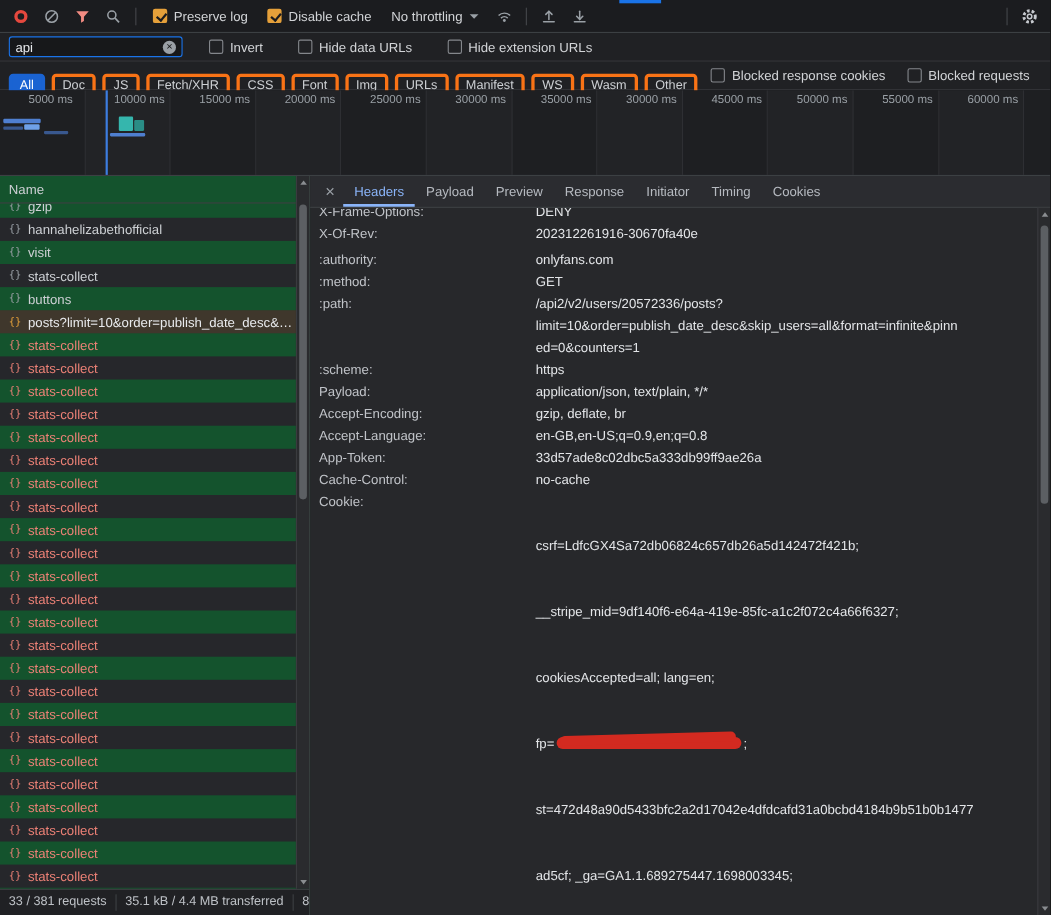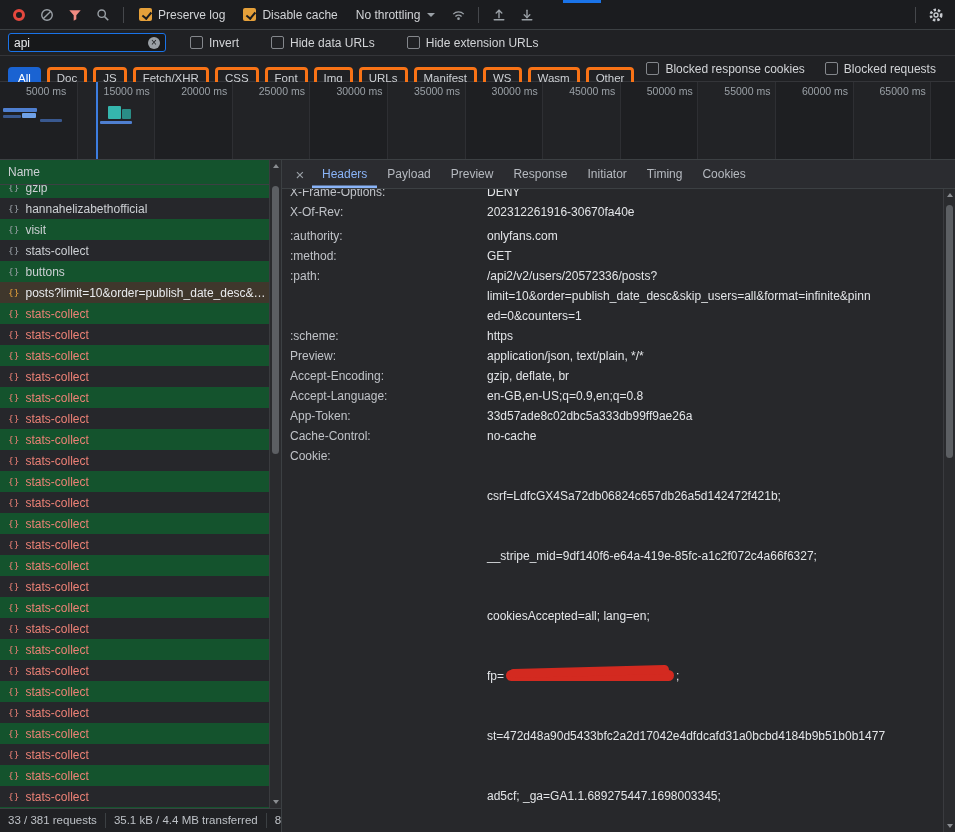--- a/index.html
+++ b/index.html
@@ -239,20 +239,23 @@
       </div>
 
   </div>
 
   <div class="overview">
     <div class="cols" id="cols-host">
         <div class="col">
           <span class="tick">5000 ms</span>
         </div>
         <div class="col">
+          <span class="tick">10000 ms</span>
+        </div>
+        <div class="col">
           <span class="tick">15000 ms</span>
         </div>
         <div class="col">
           <span class="tick">20000 ms</span>
         </div>
         <div class="col">
           <span class="tick">25000 ms</span>
         </div>
         <div class="col">
           <span class="tick">30000 ms</span>
@@ -475,21 +478,21 @@
             <span class="hname">:path:</span>
             <span class="hvalue">/api2/v2/users/20572336/posts?
 limit=10&amp;order=publish_date_desc&amp;skip_users=all&amp;format=infinite&amp;pinn
 ed=0&amp;counters=1</span>
           </div>
             <div class="hrow">
             <span class="hname">:scheme:</span>
             <span class="hvalue">https</span>
           </div>
             <div class="hrow">
-            <span class="hname">Preview:</span>
+            <span class="hname">Payload:</span>
             <span class="hvalue">application/json, text/plain, */*</span>
           </div>
             <div class="hrow">
             <span class="hname">Accept-Encoding:</span>
             <span class="hvalue">gzip, deflate, br</span>
           </div>
             <div class="hrow">
             <span class="hname">Accept-Language:</span>
             <span class="hvalue">en-GB,en-US;q=0.9,en;q=0.8</span>
           </div>

